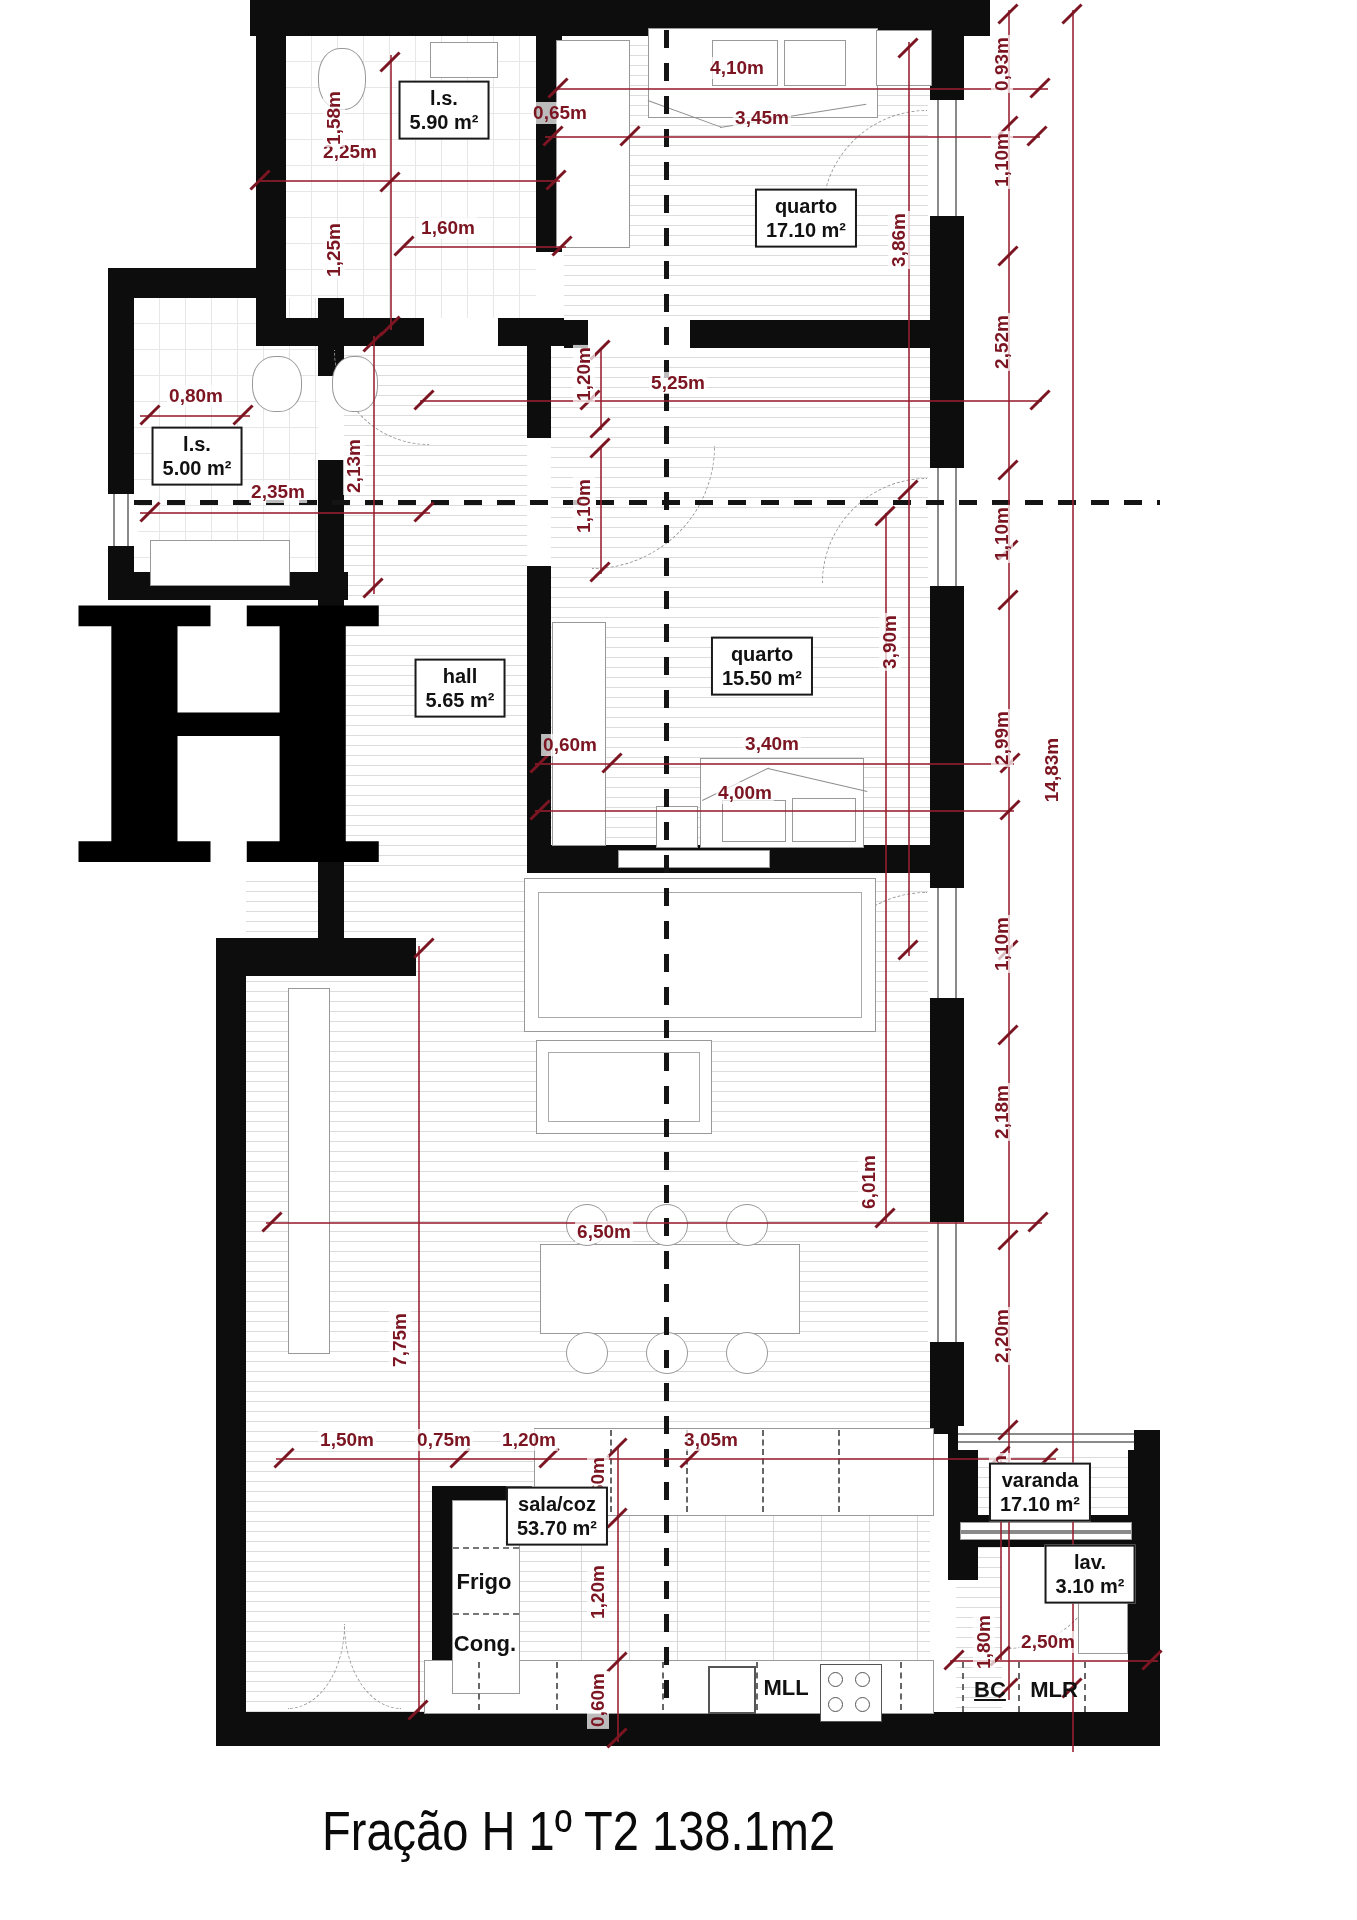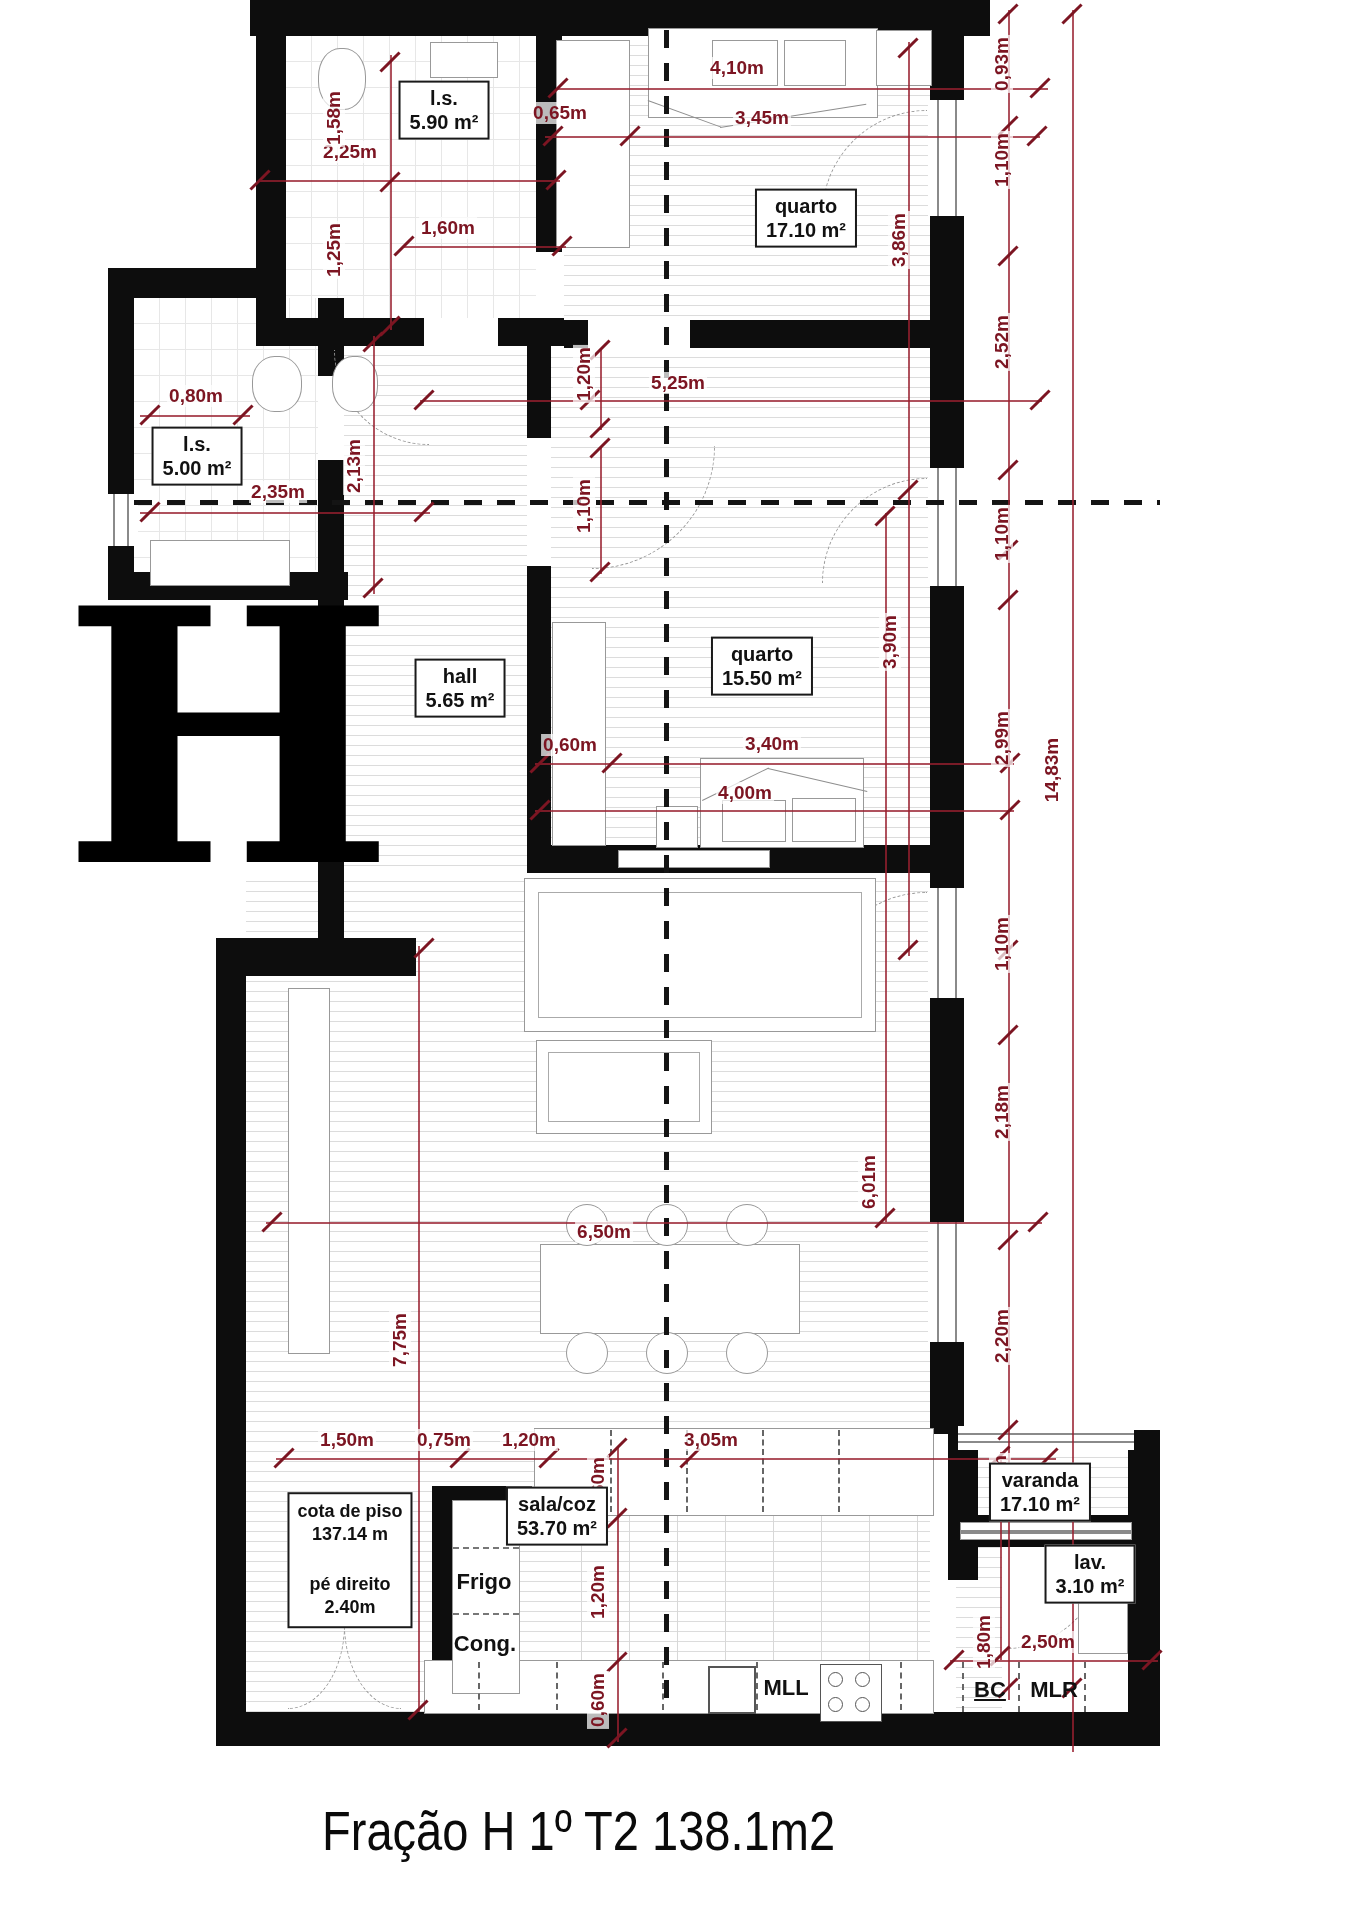--- a/index.html
+++ b/index.html
@@ -220,27 +220,20 @@
   </div>
   <div class="room-label" style="left:1040px;top:1492px;">
     <span>varanda</span><br>
     <span>17.10 m²</span>
   </div>
   <div class="room-label" style="left:1090px;top:1574px;">
     <span>lav.</span><br>
     <span>3.10 m²</span>
   </div>
 
-  <div class="info-box" style="left:350px;top:1560px;">
-    <span>cota de piso</span><br>
-    <span>137.14 m</span>
-    <div class="gap"></div>
-    <span>pé direito</span><br>
-    <span>2.40m</span>
-  </div>
 
   <div class="app-label" style="left:484px;top:1582px;">Frigo</div>
   <div class="app-label" style="left:485px;top:1644px;">Cong.</div>
   <div class="app-label" style="left:786px;top:1688px;">MLL</div>
   <div class="app-label" style="left:990px;top:1690px;text-decoration:underline;">BC</div>
   <div class="app-label" style="left:1054px;top:1690px;">MLR</div>
 
   <div class="dim" style="left:350px;top:152px;">2,25m</div>
   <div class="dim" style="left:560px;top:113px;">0,65m</div>
   <div class="dim" style="left:448px;top:228px;">1,60m</div>

